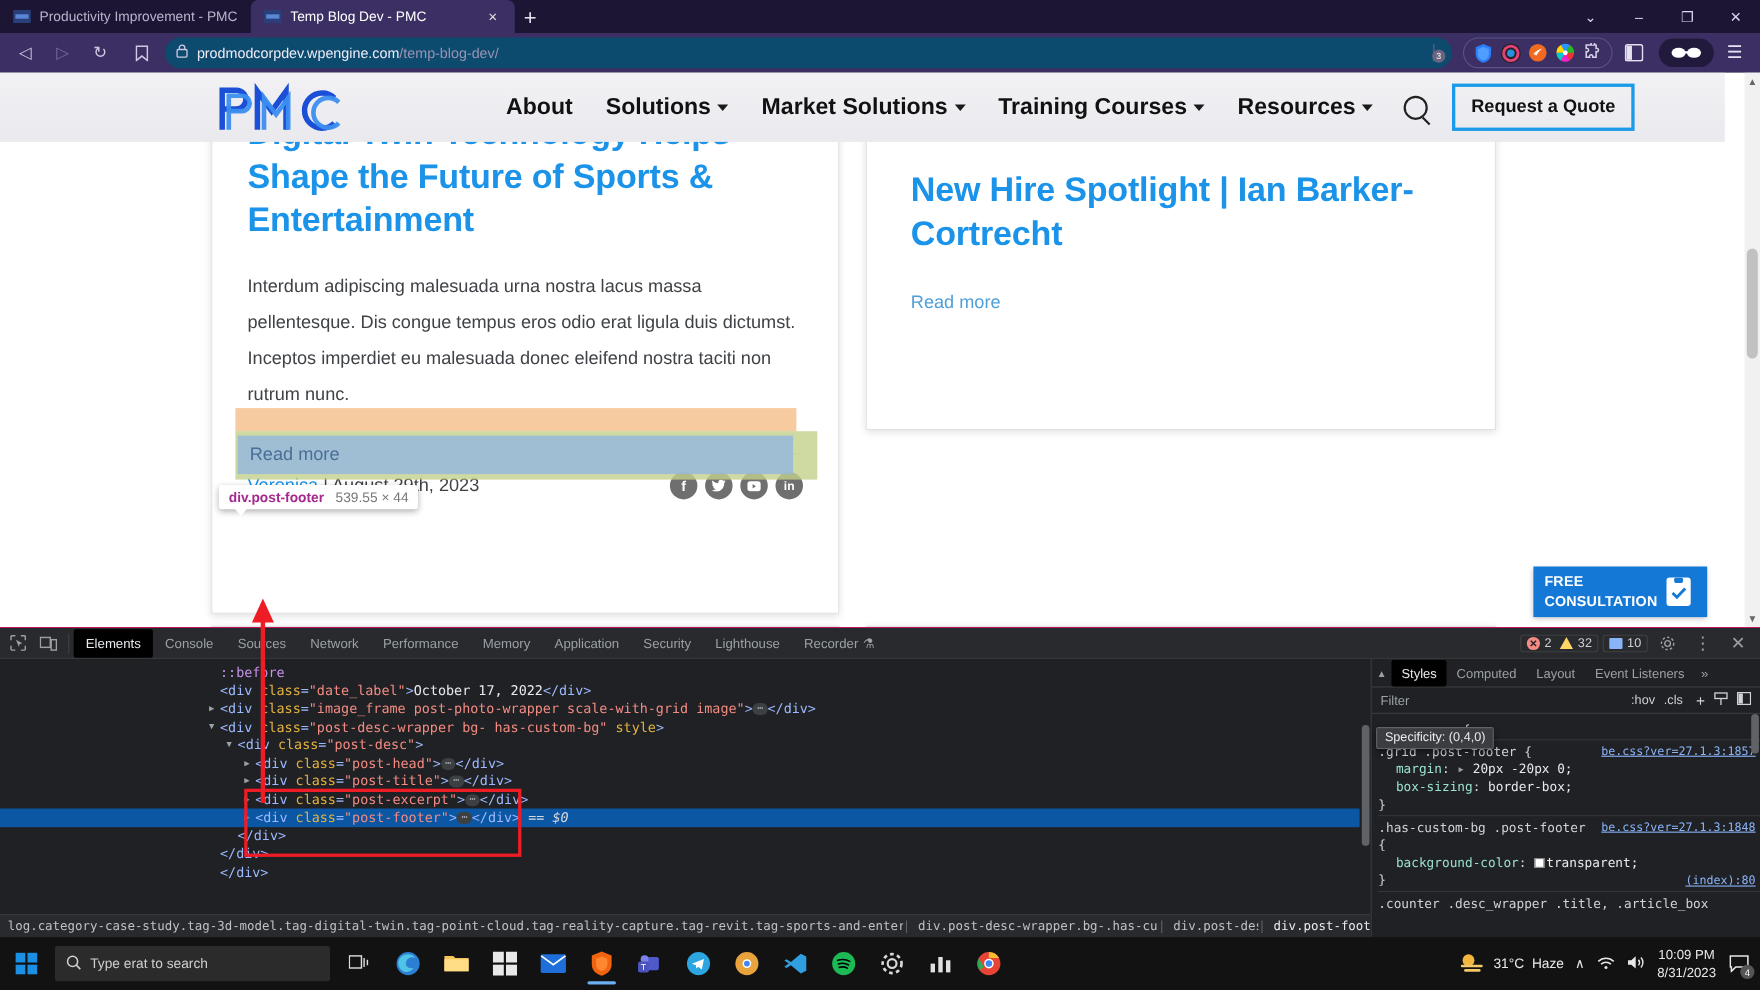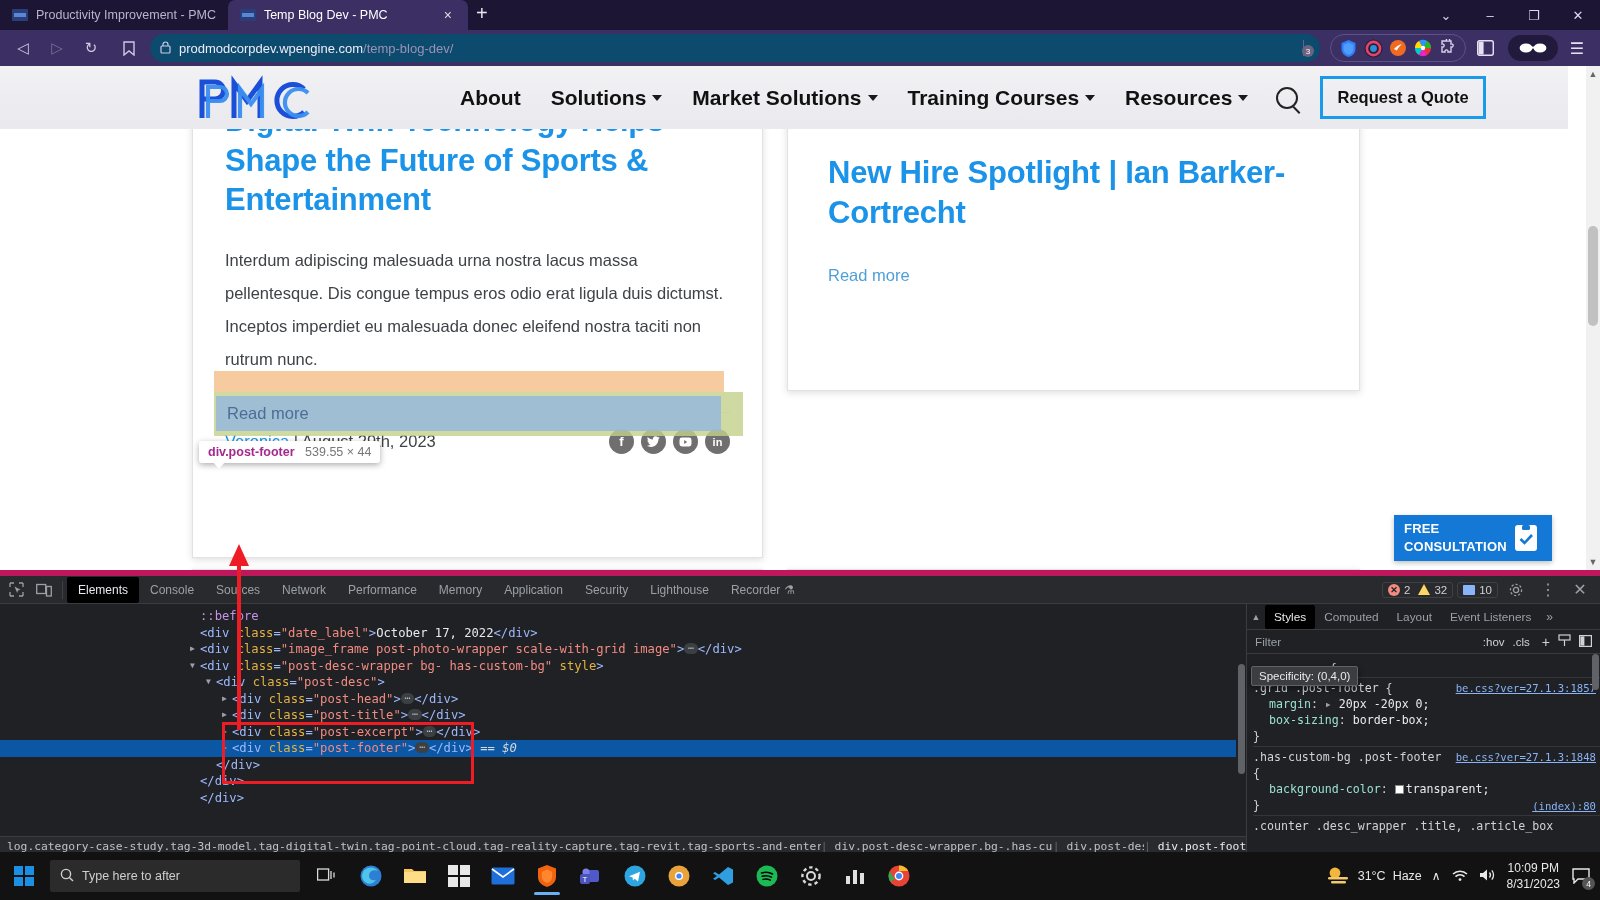--- a/index.html
+++ b/index.html
@@ -6,21 +6,21 @@
   html, body { margin:0; padding:0; }
   body {
     width:1600px; height:900px; overflow:hidden;
     font-family:"Liberation Sans", sans-serif;
     background:#201b33;
   }
 
   
   #browser { position:absolute; left:0; top:0; width:1600px; height:852px; background:#1c1634; }
 
-  .tabstrip { position:absolute; left:0; top:0; width:1600px; height:30px; background:#1c1634; display:flex; align-items:flex-start; }
+  .tabstrip { position:absolute; left:0; top:0; width:1600px; height:30px; background:#1c1634; display:flex; align-items:flex-end; }
   .tab { height:30px; display:flex; align-items:center; gap:8px; padding:0 12px; font-size:12.5px; color:#c9c6d8; position:relative; min-width:180px; }
   .tab.inactive { color:#b9b5cb; }
   .tab.active { background:#3b2f63; color:#ffffff; border-radius:7px 7px 0 0; width:240px; }
   .tab .favicon { width:16px; height:12px; flex:none; background:#2a3f7a; border-radius:1px; position:relative; overflow:hidden; }
   .tab .favicon::after{ content:""; position:absolute; left:2px; top:4px; width:12px; height:4px; background:#5b86d6; }
   .tab .tab-title { white-space:nowrap; overflow:hidden; text-overflow:ellipsis; flex:1; }
   .tab .tab-close { width:16px; height:16px; display:flex; align-items:center; justify-content:center; font-size:14px; color:#ddd; border-radius:3px; }
   .newtab { width:28px; height:26px; display:flex; align-items:center; justify-content:center; color:#e6e4ef; font-size:20px; font-weight:300; }
   .winctl { position:absolute; right:0; top:0; height:30px; display:flex; align-items:center; }
   .winctl div { width:44px; height:30px; display:flex; align-items:center; justify-content:center; color:#ddd8ee; font-size:13px; }
@@ -89,21 +89,21 @@
   .fc-icon { width:22px; height:26px; background:#fff; border-radius:3px; position:relative; flex:none; }
 
   .pagescroll { position:absolute; right:0; top:0; width:14px; height:504px; background:#f1f1f1; }
   .pagescroll .thumb { position:absolute; left:2px; top:160px; width:10px; height:100px; background:#c1c1c1; border-radius:5px; }
   .pagescroll .arrow { position:absolute; left:0; width:14px; height:16px; color:#666; font-size:9px; display:flex; align-items:center; justify-content:center; }
 
   
   #arrow { position:absolute; left:228px; top:478px; width:22px; height:300px; z-index:60; }
 
   
-  #devtools { position:absolute; left:0; top:570px; width:1600px; height:282px; background:#202124; border-top:6px solid #be185d; }
+  #devtools { position:absolute; left:0; top:570px; width:1600px; height:282px; background:#202124; border-top:1px solid #be185d; }
   .dt-tabbar { height:28px; display:flex; align-items:center; background:#292a2d; border-bottom:1px solid #3a3c40; padding-left:2px; }
   .dt-iconbtn { width:28px; height:26px; display:flex; align-items:center; justify-content:center; color:#9aa0a6; }
   .dt-divider { width:1px; height:18px; background:#3f4043; margin:0 4px; }
   .dt-tab { padding:0 11px; height:26px; display:flex; align-items:center; font-size:12px; color:#9aa0a6; }
   .dt-tab.active { background:#000; color:#e8eaed; border-radius:2px; }
   .dt-counters { margin-left:auto; display:flex; align-items:center; gap:4px; padding-right:6px; }
   .dt-pill { display:flex; align-items:center; gap:4px; padding:1px 5px; border:1px solid #3f4043; border-radius:3px; font-size:11.5px; color:#cfd1d4; }
   .err-dot { width:12px;height:12px;border-radius:50%;background:#f28b82;color:#202124;font-size:9px;display:flex;align-items:center;justify-content:center;font-weight:bold; }
   .warn-tri { width:0;height:0;border-left:6px solid transparent;border-right:6px solid transparent;border-bottom:11px solid #fdd663; }
   .msg-sq { width:12px;height:10px;background:#8ab4f8;border-radius:1px; }
@@ -558,21 +558,21 @@
         <rect x="11" y="0" width="9" height="9" fill="#1a8fe3"></rect>
         <rect x="0" y="11" width="9" height="9" fill="#1a8fe3"></rect>
         <rect x="11" y="11" width="9" height="9" fill="#1a8fe3"></rect>
       </svg>
   </div>
   <div class="tb-search">
     <span><svg width="14" height="14" viewBox="0 0 14 14">
           <circle cx="6" cy="6" r="4.6" fill="none" stroke="#cfcfcf" stroke-width="1.4"></circle>
           <path d="M9.4 9.4L13 13" stroke="#cfcfcf" stroke-width="1.4"></path>
         </svg></span>
-    <span>Type here to after</span>
+    <span>Type erat to search</span>
   </div>
   <div class="tb-icons">
     <div class="tb-ico">
         <svg width="20" height="16" viewBox="0 0 20 16">
           <rect x="0.6" y="1" width="11" height="11" fill="none" stroke="#dcdcdc" stroke-width="1.3"></rect>
           <path d="M14 3v8M17 4.5v5" stroke="#dcdcdc" stroke-width="1.3"></path>
         </svg>
       </div>
     <div class="tb-ico">
         <svg width="24" height="24" viewBox="0 0 24 24">

